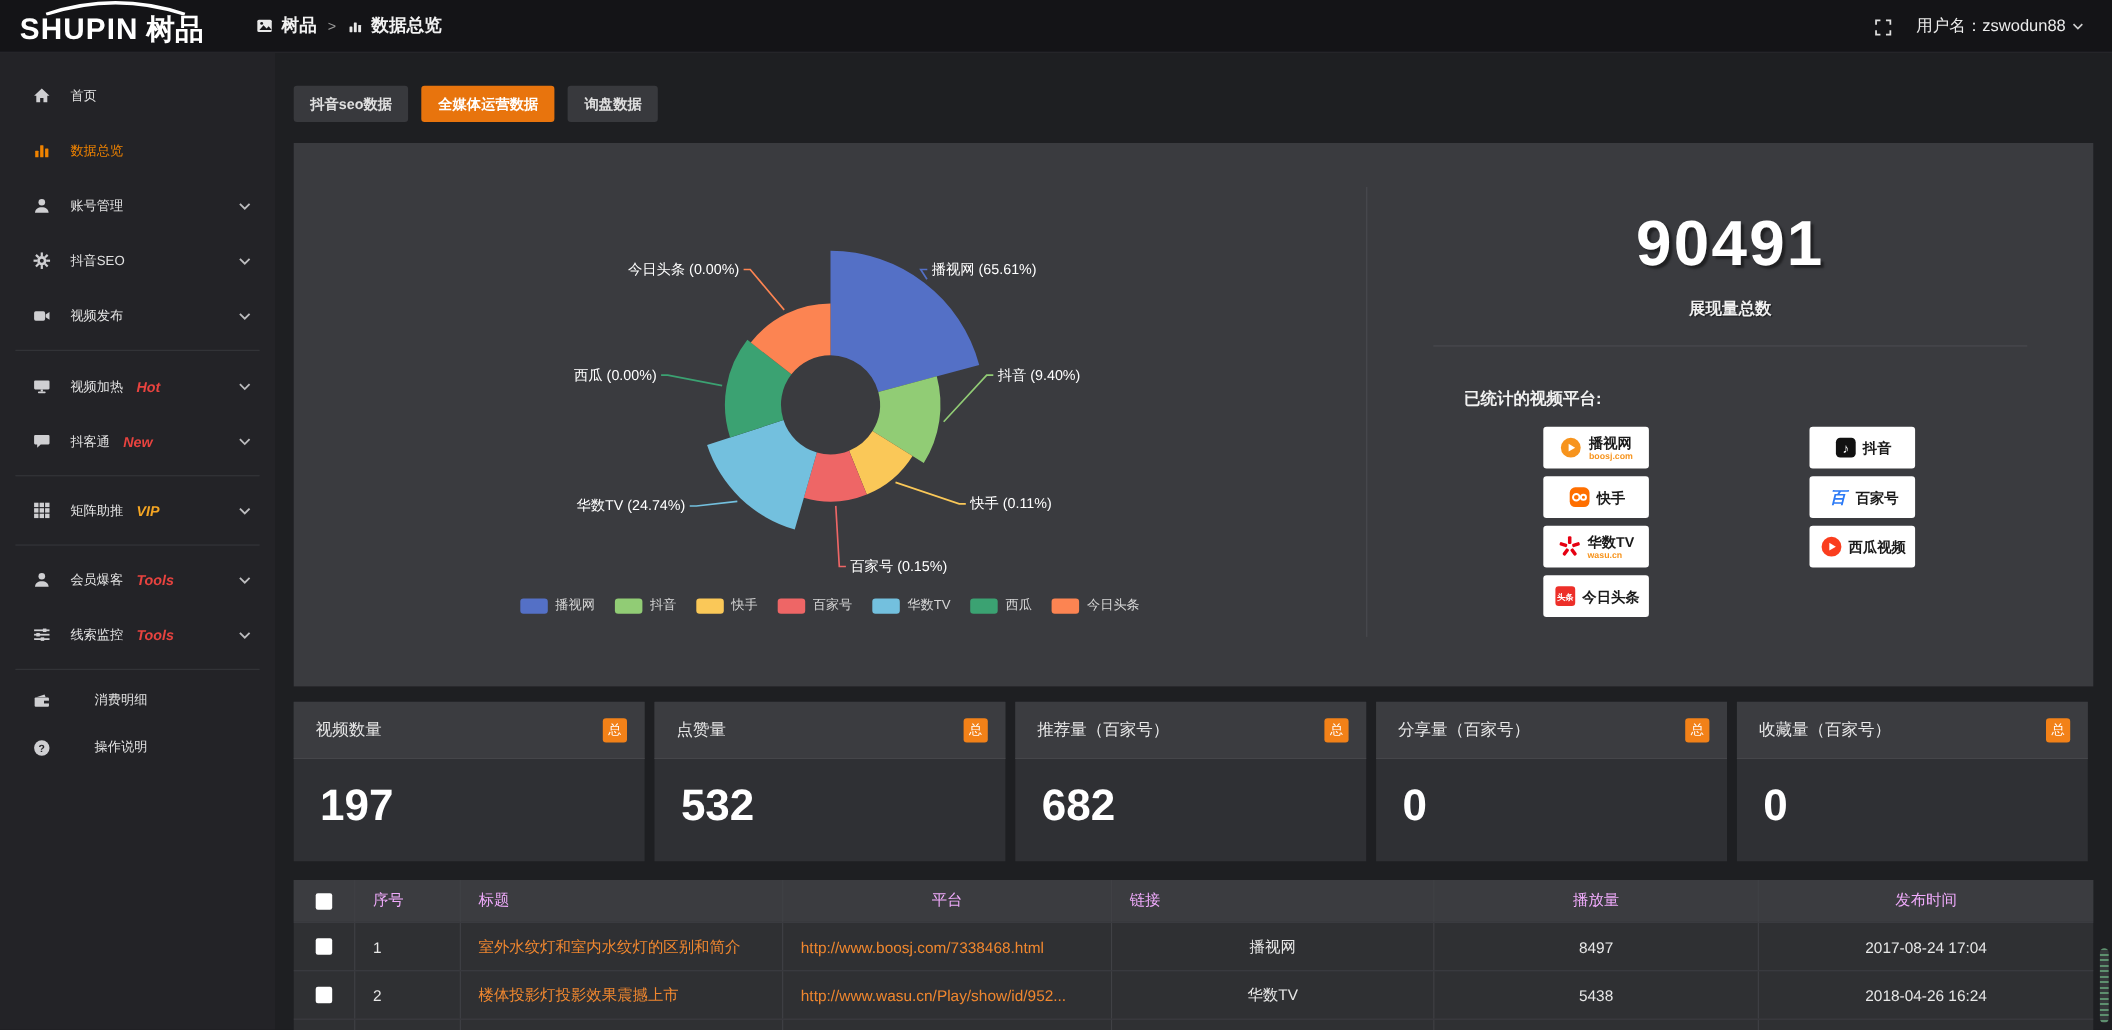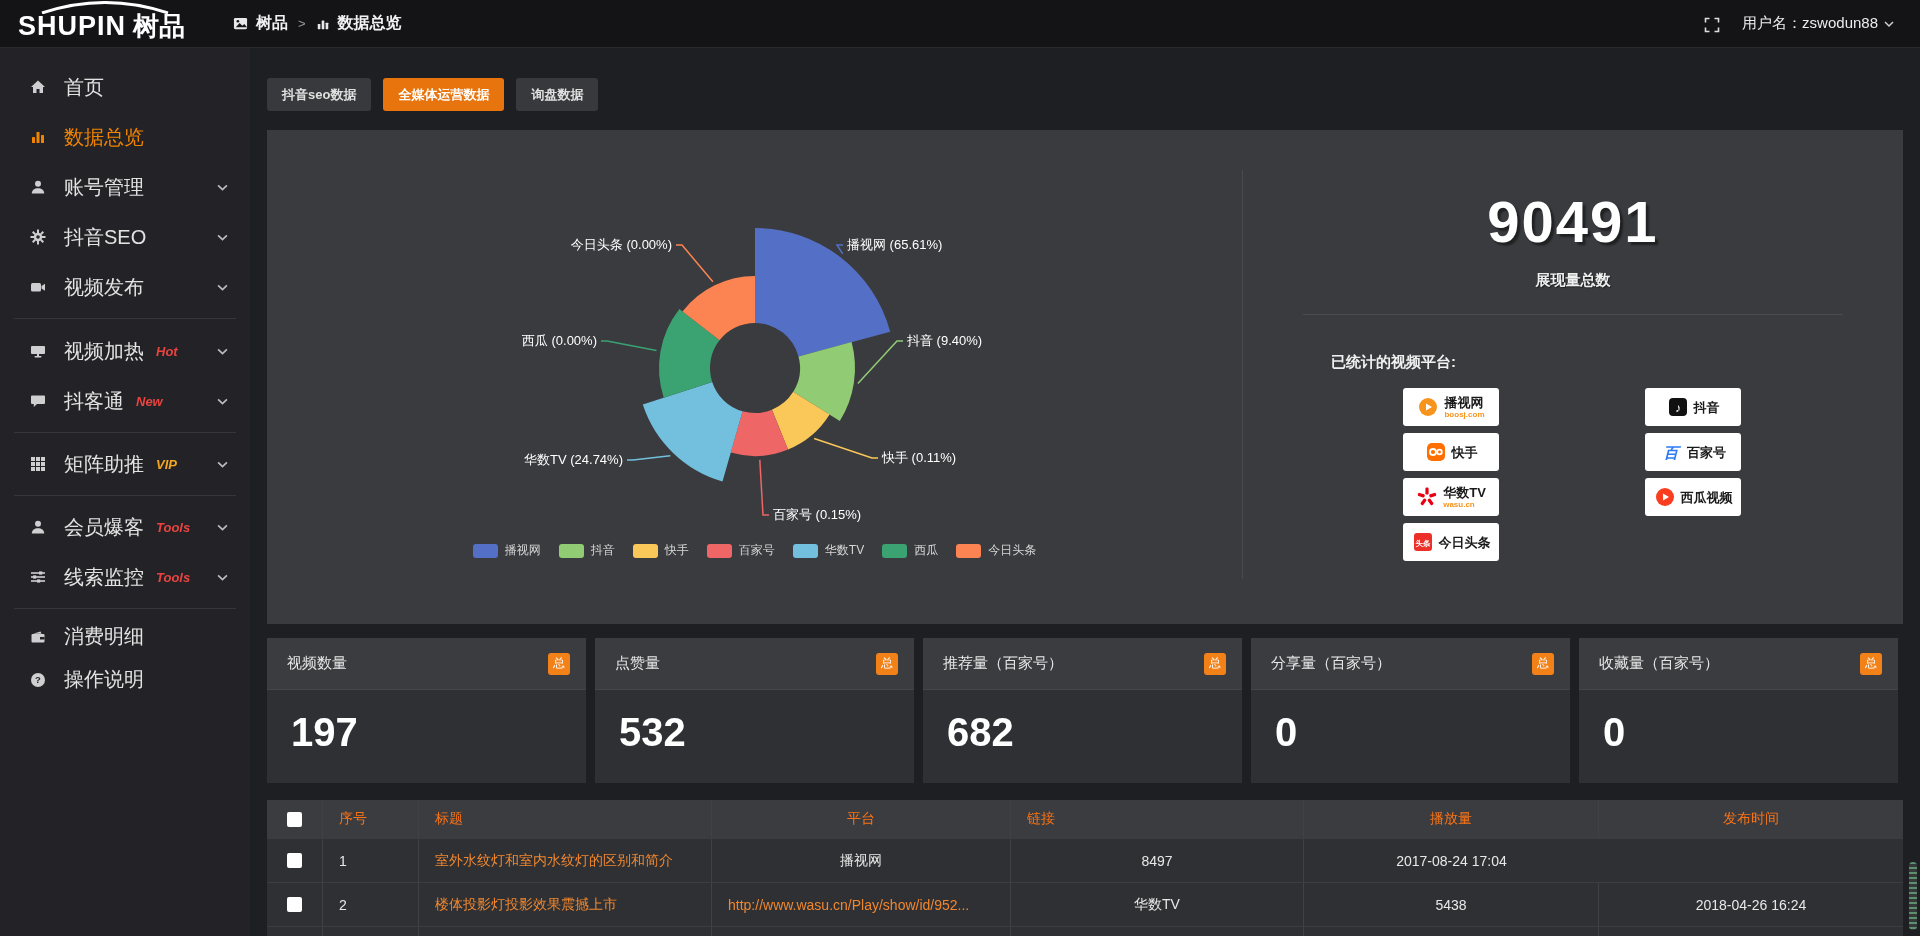--- a/index.html
+++ b/index.html
@@ -16,29 +16,29 @@
   .logo-cn { font-size:26px; font-weight:900; color:#fff; margin-left:7px; line-height:44px; }
   .breadcrumb { display:flex; align-items:center; gap:8px; margin-left:18px; font-size:16px; font-weight:700; color:#f2f2f2; }
   .bc-sep { color:#9a9a9a; font-size:13px; font-weight:400; margin:0 2px; }
   .topbar-right { margin-left:auto; display:flex; align-items:flex-end; gap:22px; padding-right:26px; }
   .username { font-size:15px; color:#ececec; display:flex; align-items:center; gap:6px; }
 
   
   .sidebar { position:absolute; left:0; top:48px; bottom:0; width:250px; background:#232327; padding-top:14px; }
   .side-item { height:50px; display:flex; align-items:center; padding:0 22px 0 30px; cursor:pointer; }
   .side-item .sicon { width:18px; height:16px; margin-right:16px; color:#cfcfd2; display:flex; align-items:center; }
-  .side-item .slabel { font-size:20px; color:#e3e3e3; }
+  .side-item .slabel { font-size:12px; color:#e3e3e3; }
   .side-item.active .slabel, .side-item.active .sicon { color:#f08300; }
   .sbadge { font-size:13px; font-weight:700; font-style:italic; margin-left:12px; }
   .sbadge.red { color:#e8433f;font-style:italic; }
   .sbadge.vip { color:#f5a623; }
   .chev { margin-left:auto; color:#bdbdbf; }
   .side-divider { height:1px; background:#35363a; margin:6px 14px; }
   .grp2 { margin-top:7px; } .grp3 { margin-top:12px; }
-  .side-item.small { height:43px; }
+  .side-item.small { height:43px;gap:22px; }
 
   
   .content { position:absolute; left:250px; top:48px; right:0; bottom:0; }
   .tabs { position:absolute; left:17px; top:30px; display:flex; gap:12px; }
   .tab { height:33px; padding:0 15px; display:flex; align-items:center; background:#38393d;
     color:#e0e0e0; font-size:13px; font-weight:700; border-radius:3px; cursor:pointer; }
   .tab.active { background:#e8740d; color:#fff; }
 
   
   .panel { position:absolute; left:17px; top:82px; width:1636px; height:494px; background:#3a3b3f; }
@@ -76,21 +76,21 @@
   
   .dtable { position:absolute; left:17px; top:752px; width:1636px; background:#2f3033; }
   .t-row, .t-head { display:grid; grid-template-columns:56px 96px 293px 299px 293px 295px 304px; }
   .t-head { background:#3b3c40; height:38px; }
   .t-row { height:44px; border-top:1px solid #3c3d42; }
   .cell { display:flex; align-items:center; font-size:14px; color:#e8e8e8; border-right:1px solid #404145;
     padding:0 10px 0 16px; overflow:hidden; white-space:nowrap; }
   .cell:last-child { border-right:none; }
   .cell.center { justify-content:center; padding:0; }
   .cell.orange { color:#f0872f; }
-  .cell.head { font-weight:400; color:#f97316; }
+  .cell.head { font-weight:400; color:#f0abfc; }
   .checkbox { width:15px; height:15px; background:#fff; border-radius:2px; cursor:pointer; }
 
   .scroll-thumb { position:absolute; right:3px; top:862px; width:8px; height:68px; border-radius:4px;
     background:repeating-linear-gradient(180deg,#5d8f6e 0 2px,#35393b 2px 5px); }
 
   svg { display:block; }
   .sicon svg, .chev svg { overflow:visible; }
 </style>
 </head>
 <body>
@@ -551,20 +551,21 @@
       <div class="cell head">链接</div>
       <div class="cell center head">播放量</div>
       <div class="cell center head">发布时间</div>
     </div>
     <div class="t-row">
       <div class="cell center">
           <span class="checkbox"></span>
         </div>
       <div class="cell">1</div>
       <div class="cell orange">室外水纹灯和室内水纹灯的区别和简介</div>
+      <div class="cell orange">http://www.boosj.com/7338468.html</div>
       <div class="cell center">播视网</div>
       <div class="cell center">8497</div>
       <div class="cell center">2017-08-24 17:04</div>
     </div>
     <div class="t-row">
       <div class="cell center">
           <span class="checkbox"></span>
         </div>
       <div class="cell">2</div>
       <div class="cell orange">楼体投影灯投影效果震撼上市</div>

